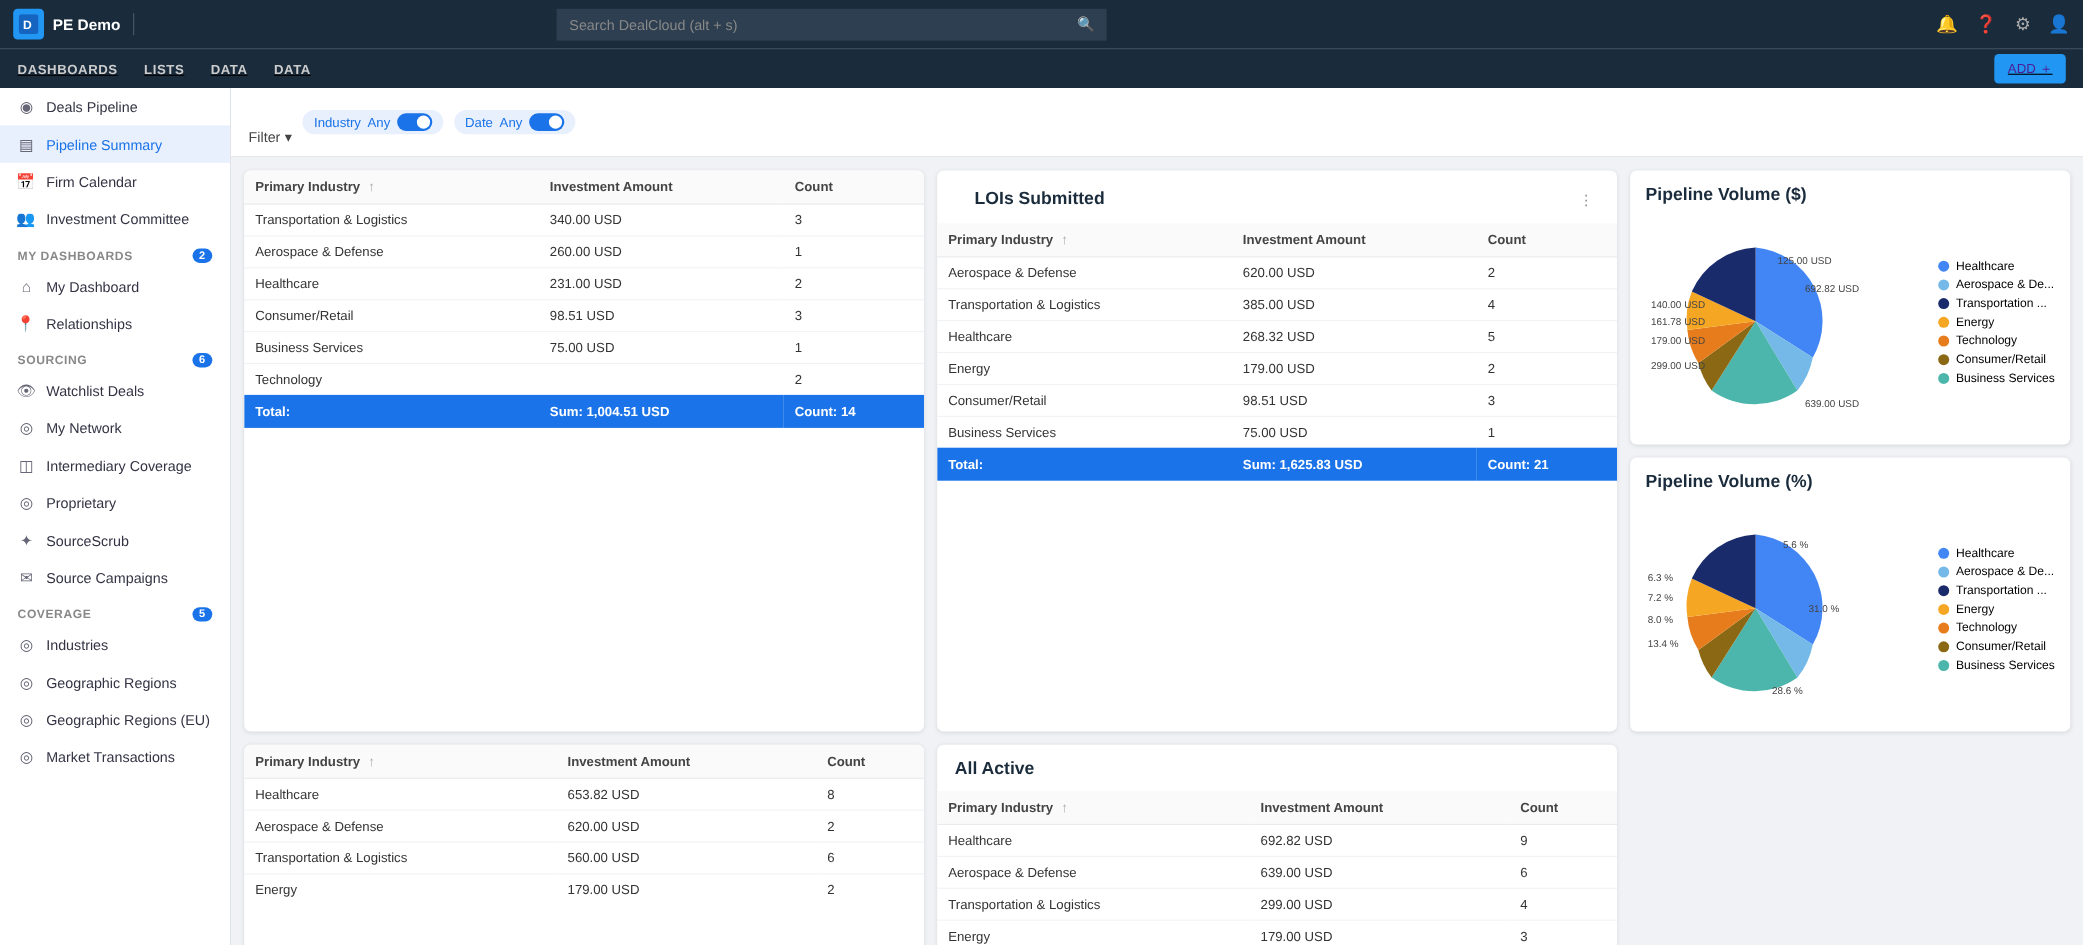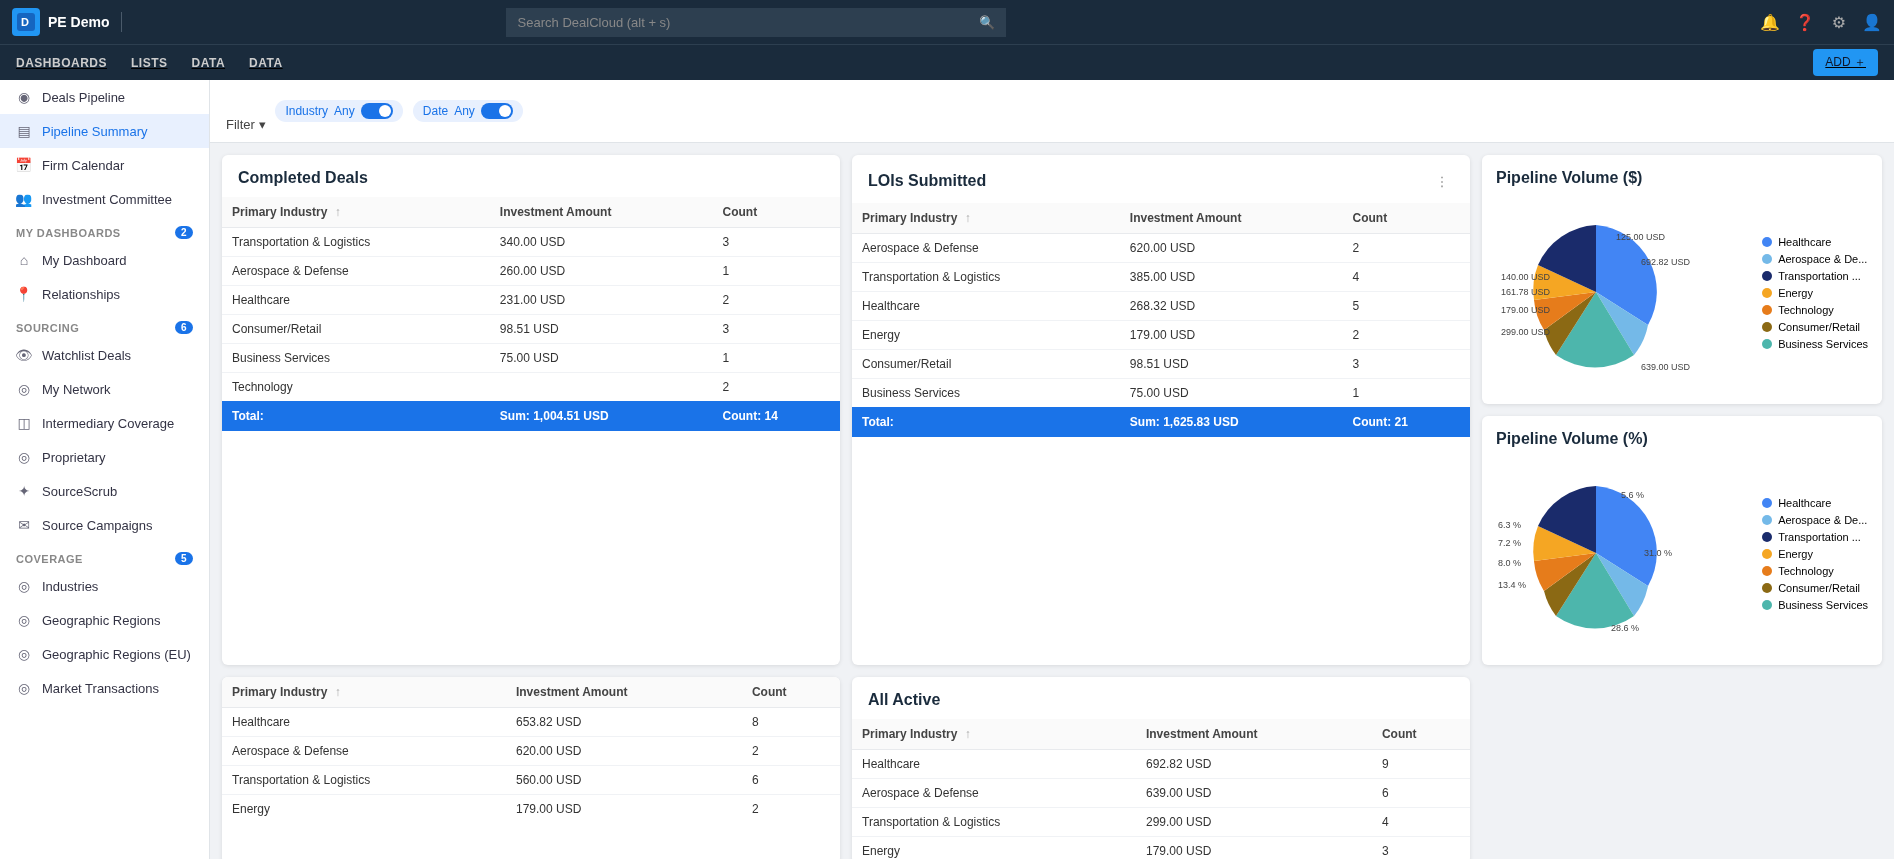--- a/index.html
+++ b/index.html
@@ -12,21 +12,21 @@
     .divider-v { width: 1px; height: 20px; background: #4a5a6a; }
     .search-bar { flex: 1; max-width: 500px; margin: 0 auto; position: relative; }
     .search-bar input { width: 100%; padding: 7px 36px 7px 12px; border-radius: 0; border: none; background: #2d3f50; color: #ccc; font-size: 13px; outline: none; }
     .search-bar input::placeholder { color: #888; }
     .search-icon-wrap { position: absolute; right: 10px; top: 50%; transform: translateY(-50%); color: #888; }
     .nav-icons { margin-left: auto; display: flex; align-items: center; gap: 16px; color: #aaa; font-size: 16px; }
 
     
     .second-nav { background: #1a2b3c; border-top: 1px solid #2d3f50; display: flex; align-items: center; padding: 0 16px; height: 36px; gap: 24px; text-decoration: underline; }
     .second-nav a { color: #ccc; font-size: 12px; font-weight: 600; text-decoration: none; letter-spacing: 0.5px; padding: 8px 0; }
-    .add-btn { margin-left: auto; background: #2196F3; color: #0f172a; border: none; border-radius: 4px; padding: 5px 12px; font-size: 12px; cursor: pointer; display: flex; align-items: center; gap: 4px; }
+    .add-btn { margin-left: auto; background: #2196F3; color: #4c1d95; border: none; border-radius: 4px; padding: 5px 12px; font-size: 12px; cursor: pointer; display: flex; align-items: center; gap: 4px; }
 
     
     .app-body { display: flex; height: calc(100vh - 80px); }
 
     
     .sidebar { width: 210px; min-width: 210px; background: white; border-right: 1px solid #e0e4e8; overflow-y: auto; padding-bottom: 20px; }
     .sidebar-item { display: flex; align-items: center; gap: 10px; padding: 9px 16px; cursor: pointer; color: #334; font-size: 13px; }
     .sidebar-item.active { background: #e8f0fe; color: #1a73e8; }
     .sidebar-item .si-icon { width: 16px; height: 16px; display: flex; align-items: center; justify-content: center; color: #667; font-size: 14px; flex-shrink: 0; }
     .sidebar-section { padding: 10px 16px 4px; font-size: 11px; font-weight: 700; color: #888; letter-spacing: 0.5px; display: flex; align-items: center; justify-content: space-between; cursor: pointer; }
@@ -56,21 +56,21 @@
 
     
     .chart-card { background: white; border-radius: 6px; box-shadow: 0 1px 4px rgba(0,0,0,0.1); padding: 14px; }
     .chart-area { display: flex; align-items: center; justify-content: space-between; padding: 10px 0; }
     .legend { display: flex; flex-direction: column; gap: 5px; font-size: 11px; }
     .legend-item { display: flex; align-items: center; gap: 6px; }
     .legend-dot { width: 10px; height: 10px; border-radius: 50%; flex-shrink: 0; }
 
     .three-dot { width: 24px; height: 24px; display: flex; align-items: center; justify-content: center; color: #888; cursor: pointer; border-radius: 4px; }
 
-    .card-header { display: flex; align-items: center; justify-content: space-between; padding: 14px 16px 10px; }
+    .card-header { display: flex; align-items: center; justify-content: space-between; padding: 14px 16px 10px; margin-left: 18px; }
 
     .right-col { display: flex; flex-direction: column; gap: 12px; }
   </style>
 </head>
 <body>
 
 <nav>
   <div class="top-nav">
     <div class="logo-area">
       <div class="logo-icon">
@@ -201,21 +201,20 @@
       <div class="filter-pill">
         <span>Date</span>
         <span>Any</span>
         <span class="toggle"></span>
       </div>
     </div>
 
     <div class="dashboard-grid">
 
       <div class="card">
-        <div class="card-title">Completed Deals</div>
         <table class="data-table">
           <thead>
             <tr>
               <th>Primary Industry <span class="sort-icon">↑</span></th>
               <th>Investment Amount</th>
               <th>Count</th>
             </tr>
           </thead>
           <tbody id="completed-deals-body">
           <tr>

